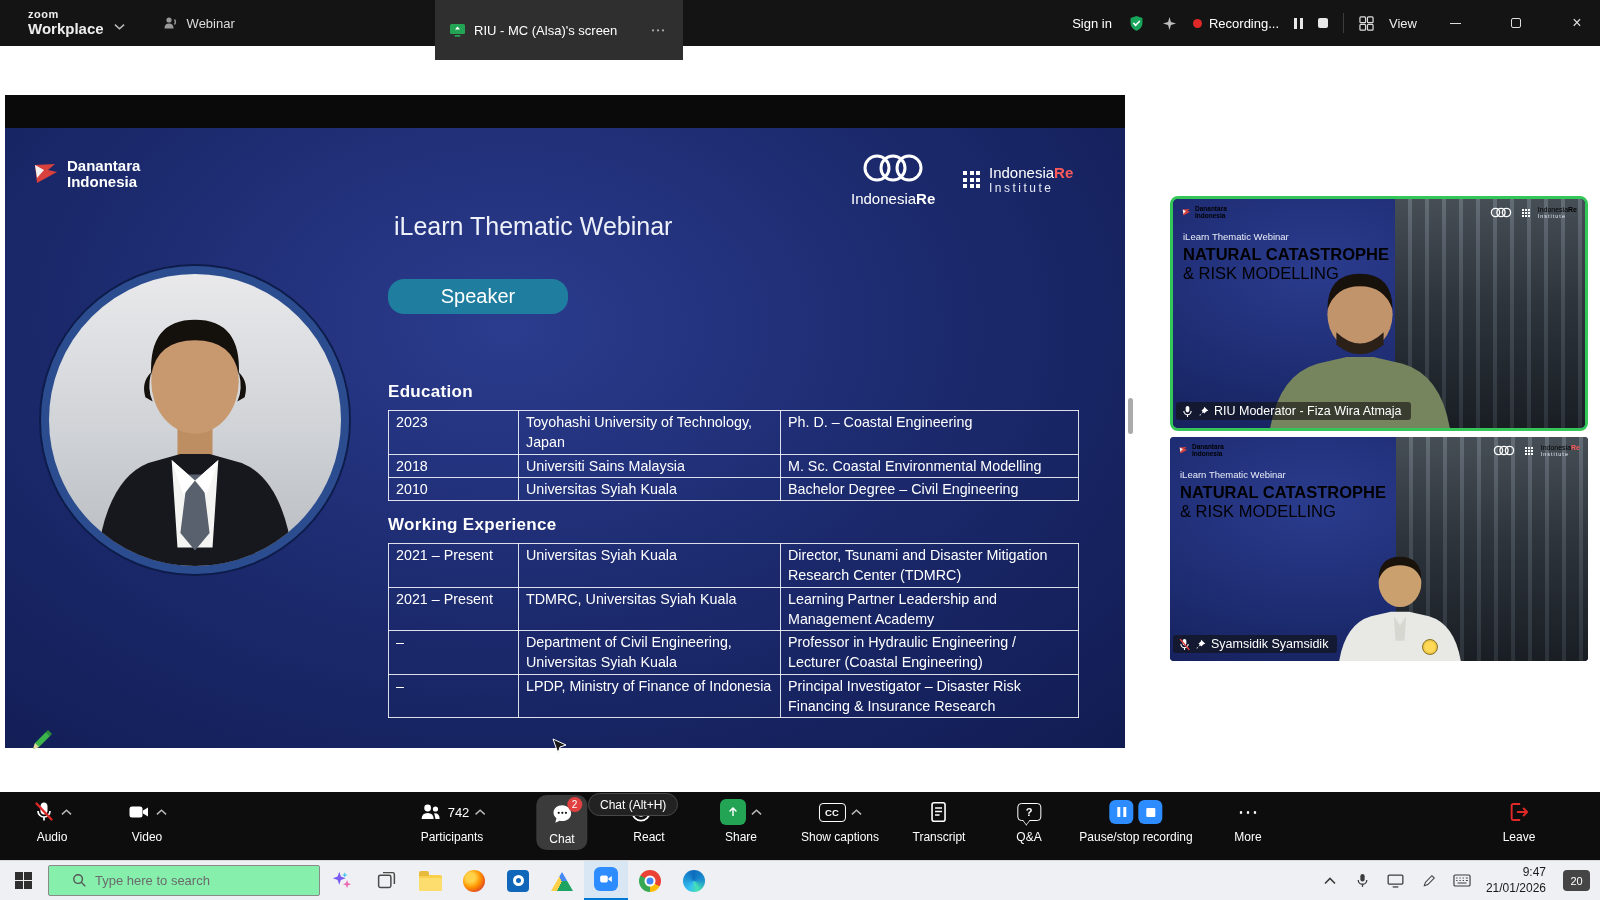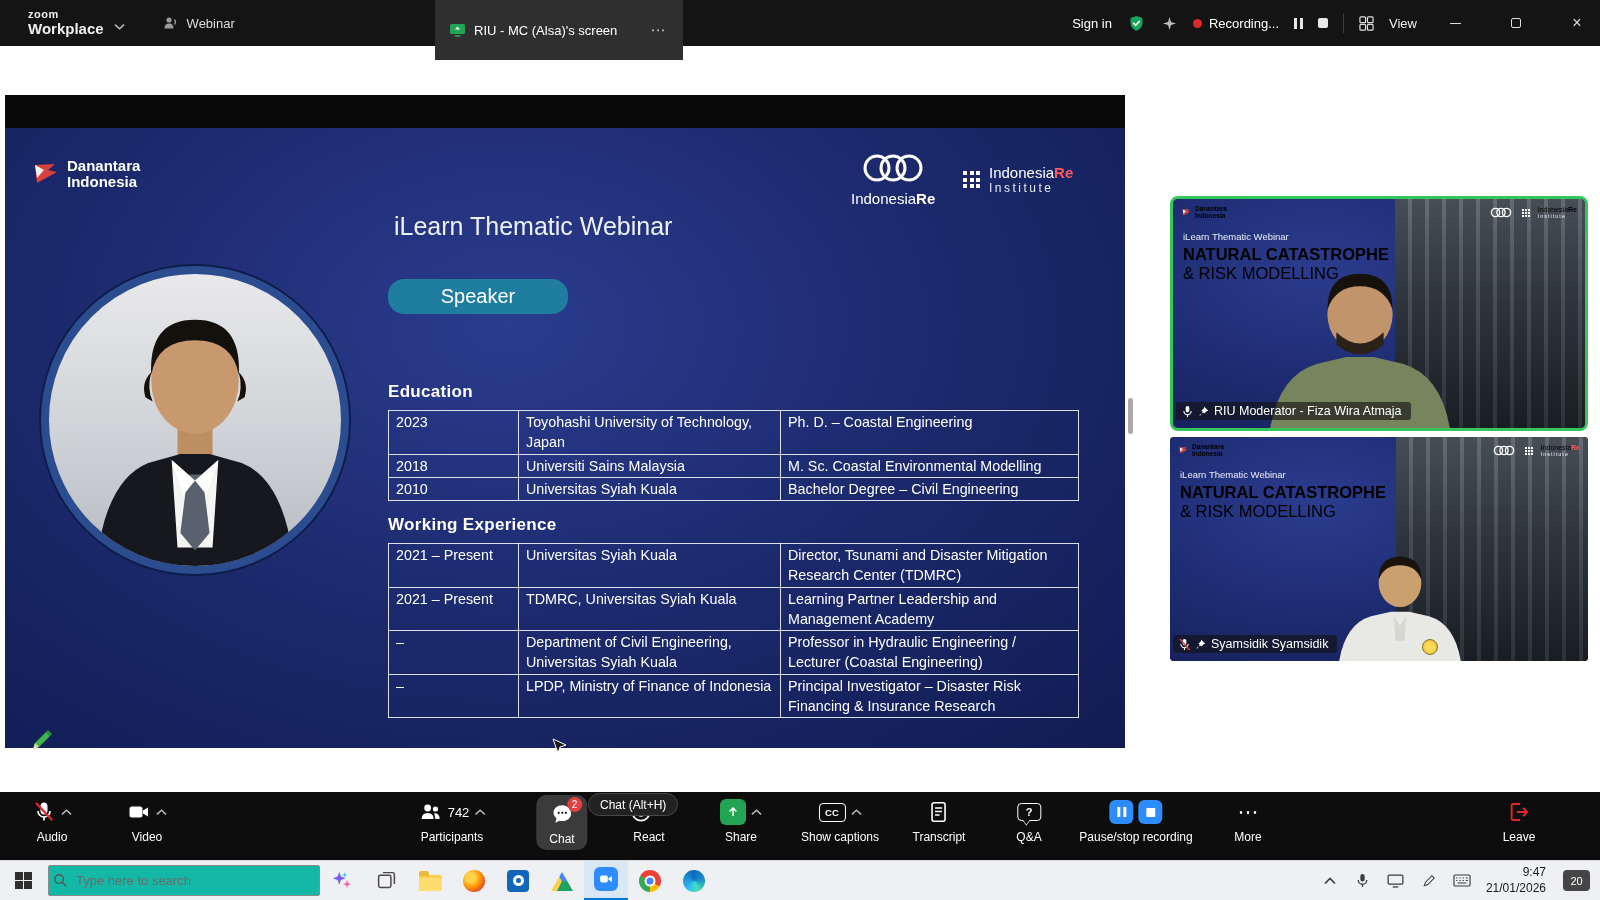--- a/index.html
+++ b/index.html
@@ -109,22 +109,22 @@
   .rec-btn i{display:block;width:3px;height:10px;background:#fff}
   .rec-btn .sq{width:9px;height:9px;background:#fff;border-radius:1px}
   .more-dots{font-size:21px;line-height:24px;color:#fff}
   .tooltip{position:absolute;left:588px;top:1px;height:23px;background:#222;border:1px solid #484848;border-radius:12px;
     color:#fff;font-size:12px;display:flex;align-items:center;padding:0 11px;z-index:30;white-space:nowrap}
 
   
   .taskbar{position:absolute;left:0;right:0;top:860px;height:40px;background:#eef0f3;border-top:1px solid #d8dadd;
     display:flex;align-items:center;z-index:25}
   .start{width:46px;height:40px;display:flex;align-items:center;justify-content:center;cursor:pointer}
-  .searchbox{display:flex;align-items:center;gap:8px;width:272px;height:31px;background:#14b8a6;border:1px solid #8a8a8a;
-    border-radius:2px;padding:0 4px;margin-left:2px}
+  .searchbox{display:flex;align-items:center;gap:8px;width:272px;height:31px;background:#86efac;border:1px solid #8a8a8a;
+    border-radius:2px;padding:0 23px;margin-left:2px}
   .search-input{border:none;outline:none;flex:1;font-size:13px;font-family:"Liberation Sans",sans-serif;color:#333;background:transparent}
   .search-input::placeholder{color:#6b6b6b}
   .appcell{width:44px;height:40px;display:flex;align-items:center;justify-content:center;cursor:pointer;position:relative}
   .appcell.active{background:#d9e7f5;border-bottom:3px solid #0078d4}
   .circle{width:22px;height:22px;border-radius:50%}
   .firefox{background:radial-gradient(circle at 35% 35%,#ffd24a 0 22%,#ff9500 48%,#e8551d 72%,#b5306a 100%)}
   .edgeic{background:conic-gradient(from 210deg,#35c1f1,#0d6bbd 40%,#1b8fd0 65%,#47e2b1 85%,#35c1f1)}
   .chromeic{position:relative;background:conic-gradient(#ea4335 0 33%,#fbbc05 33% 50%,#34a853 50% 83%,#ea4335 83%)}
   .chrome-center{position:absolute;left:50%;top:50%;width:11px;height:11px;border-radius:50%;background:#fff;transform:translate(-50%,-50%)}
   .chrome-center::after{content:"";position:absolute;inset:2px;border-radius:50%;background:#4285f4}

